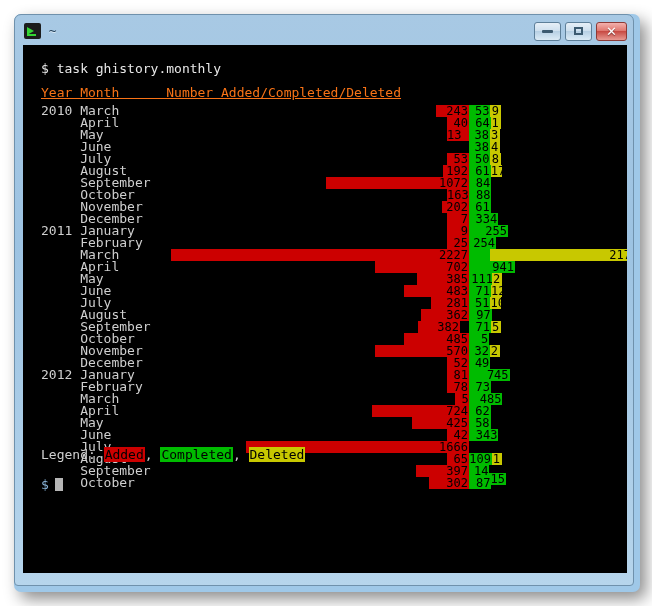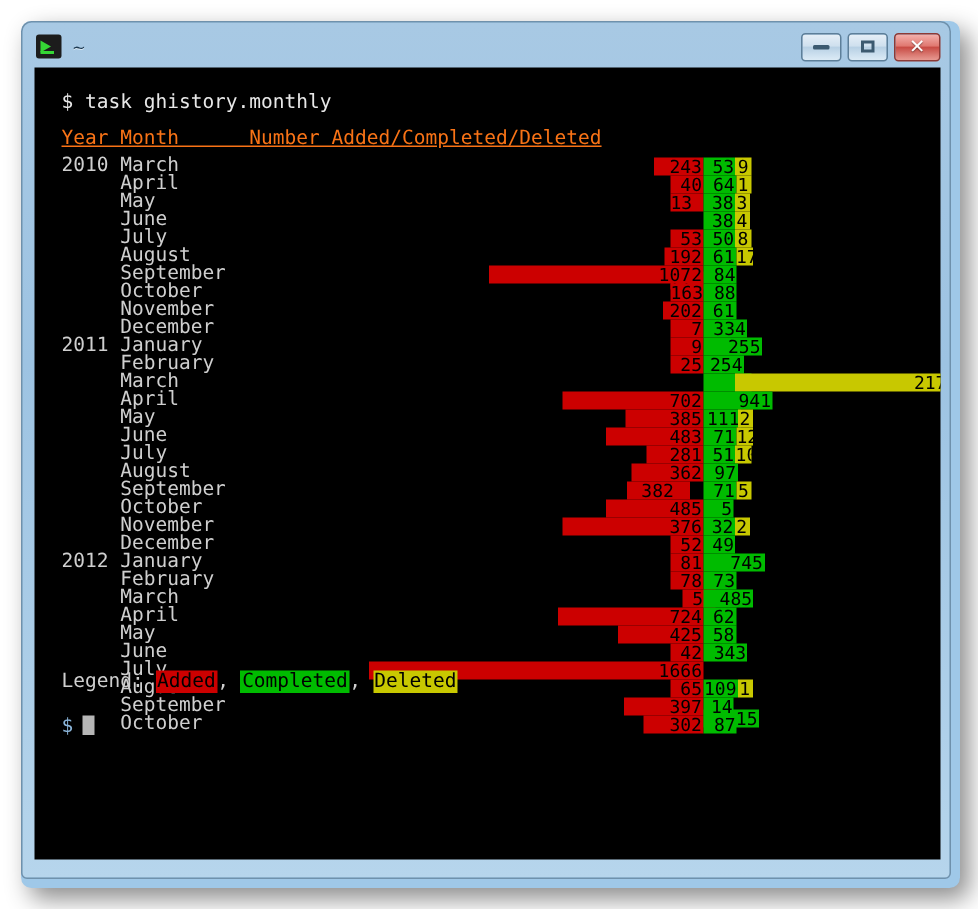--- a/index.html
+++ b/index.html
@@ -291,20 +291,21 @@
               <div class="bar bar-added" style="left: 424px; width: 22px; padding-right: 1px;">9</div>
               <div class="bar bar-completed" style="left: 446px; width: 39px; padding-right: 1px;">255</div>
             </div>
             <div class="row" style="top: 188px;">
               <div class="lbl">     February</div>
               <div class="bar bar-added" style="left: 424px; width: 22px; padding-right: 1px;">25</div>
               <div class="bar bar-completed" style="left: 446px; width: 27.0181px; padding-right: 1px;">254</div>
             </div>
             <div class="row" style="top: 200px;">
               <div class="lbl">     March</div>
+              <div class="bar bar-added" style="left: 148px; width: 298px; padding-right: 1px;">2227</div>
               <div class="bar bar-completed" style="left: 446px; width: 21.1881px; padding-right: 1px; padding-left: 31px;">43</div>
               <div class="bar bar-deleted" style="left: 467.188px; width: 150px; padding-right: 2px;">2175</div>
             </div>
             <div class="row" style="top: 212px;">
               <div class="lbl">     April</div>
               <div class="bar bar-added" style="left: 352.064px; width: 93.9362px; padding-right: 1px;">702</div>
               <div class="bar bar-completed" style="left: 446px; width: 46px; padding-right: 1px;">941</div>
             </div>
             <div class="row" style="top: 224px;">
               <div class="lbl">     May</div>
@@ -324,32 +325,32 @@
               <div class="bar bar-completed" style="left: 446px; width: 21.4091px; padding-right: 1px;">51</div>
               <div class="bar bar-deleted" style="left: 467.409px; width: 10.6437px; padding-right: 2px;">10</div>
             </div>
             <div class="row" style="top: 260px;">
               <div class="lbl">     August</div>
               <div class="bar bar-added" style="left: 397.56px; width: 48.4401px; padding-right: 1px;">362</div>
               <div class="bar bar-completed" style="left: 446px; width: 22.6801px; padding-right: 1px;">97</div>
             </div>
             <div class="row" style="top: 272px;">
               <div class="lbl">     September</div>
-              <div class="bar bar-added" style="left: 394.884px; width: 42px; padding-right: 1px; text-align: center;">382</div>
+              <div class="bar bar-added" style="left: 394.884px; width: 42px; padding-right: 1px;">382</div>
               <div class="bar bar-completed" style="left: 446px; width: 21.9617px; padding-right: 1px;">71</div>
               <div class="bar bar-deleted" style="left: 467.962px; width: 10.3218px; padding-right: 2px;">5</div>
             </div>
             <div class="row" style="top: 284px;">
               <div class="lbl">     October</div>
               <div class="bar bar-added" style="left: 381.101px; width: 64.899px; padding-right: 1px;">485</div>
               <div class="bar bar-completed" style="left: 446px; width: 20.1382px; padding-right: 1px;">5</div>
             </div>
             <div class="row" style="top: 296px;">
               <div class="lbl">     November</div>
-              <div class="bar bar-added" style="left: 351.529px; width: 94.4715px; padding-right: 1px;">376</div>
+              <div class="bar bar-added" style="left: 351.529px; width: 94.4715px; padding-right: 1px;">570</div>
               <div class="bar bar-completed" style="left: 446px; width: 20.8842px; padding-right: 1px;">32</div>
               <div class="bar bar-deleted" style="left: 466.884px; width: 10.1287px; padding-right: 2px;">2</div>
             </div>
             <div class="row" style="top: 308px;">
               <div class="lbl">     December</div>
               <div class="bar bar-added" style="left: 424px; width: 22px; padding-right: 1px;">52</div>
               <div class="bar bar-completed" style="left: 446px; width: 21.3539px; padding-right: 1px;">49</div>
             </div>
             <div class="row" style="top: 320px;">
               <div class="lbl">2012 January</div>

